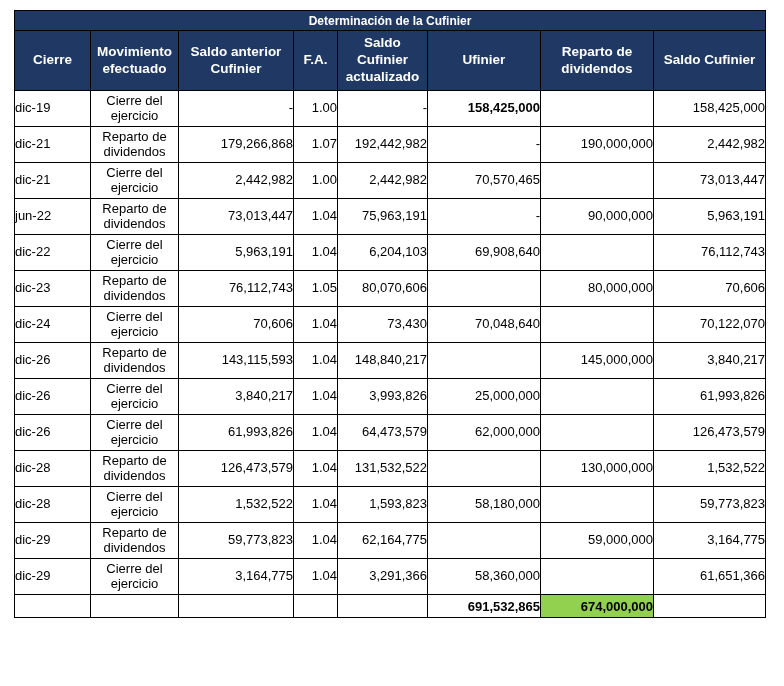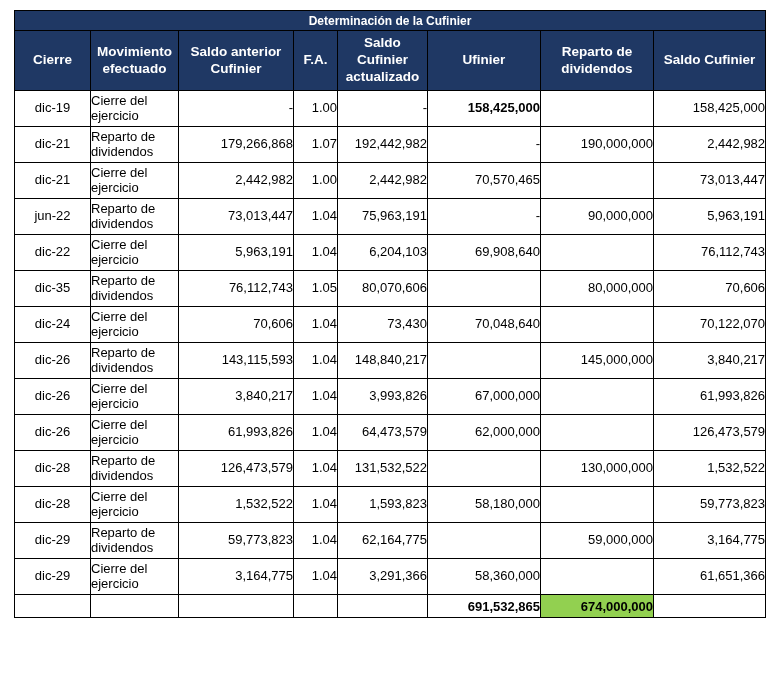--- a/index.html
+++ b/index.html
@@ -49,22 +49,22 @@
     line-height: 1.25;
     padding: 0 2px;
   }
   tbody td {
     height: 35px;
     font-size: 13px;
     color: #000000;
     vertical-align: middle;
     line-height: 1.15;
   }
-  td.cell-fecha  { text-align: center; padding-right: 4px; }
-  td.cell-mov    { text-align: left; padding: 0 3px; }
+  td.cell-fecha  { text-align: left; padding-right: 4px; }
+  td.cell-mov    { text-align: center; padding: 0 3px; }
   td.num         { text-align: right; padding-right: 4px; }
   td.bold        { font-weight: bold; }
   tr.total-row td {
     height: 22px;
     font-size: 13px;
     vertical-align: middle;
   }
   td.green { background: #92D050; }
 </style>
 </head>
@@ -142,21 +142,21 @@
           <td class="cell-fecha">dic-22</td>
           <td class="cell-mov">Cierre del ejercicio</td>
           <td class="num">5,963,191</td>
           <td class="num">1.04</td>
           <td class="num">6,204,103</td>
           <td class="num">69,908,640</td>
           <td class="num"></td>
           <td class="num">76,112,743</td>
         </tr>
         <tr>
-          <td class="cell-fecha">dic-35</td>
+          <td class="cell-fecha">dic-23</td>
           <td class="cell-mov">Reparto de dividendos</td>
           <td class="num">76,112,743</td>
           <td class="num">1.05</td>
           <td class="num">80,070,606</td>
           <td class="num"></td>
           <td class="num">80,000,000</td>
           <td class="num">70,606</td>
         </tr>
         <tr>
           <td class="cell-fecha">dic-24</td>
@@ -177,21 +177,21 @@
           <td class="num"></td>
           <td class="num">145,000,000</td>
           <td class="num">3,840,217</td>
         </tr>
         <tr>
           <td class="cell-fecha">dic-26</td>
           <td class="cell-mov">Cierre del ejercicio</td>
           <td class="num">3,840,217</td>
           <td class="num">1.04</td>
           <td class="num">3,993,826</td>
-          <td class="num">67,000,000</td>
+          <td class="num">25,000,000</td>
           <td class="num"></td>
           <td class="num">61,993,826</td>
         </tr>
         <tr>
           <td class="cell-fecha">dic-26</td>
           <td class="cell-mov">Cierre del ejercicio</td>
           <td class="num">61,993,826</td>
           <td class="num">1.04</td>
           <td class="num">64,473,579</td>
           <td class="num">62,000,000</td>

